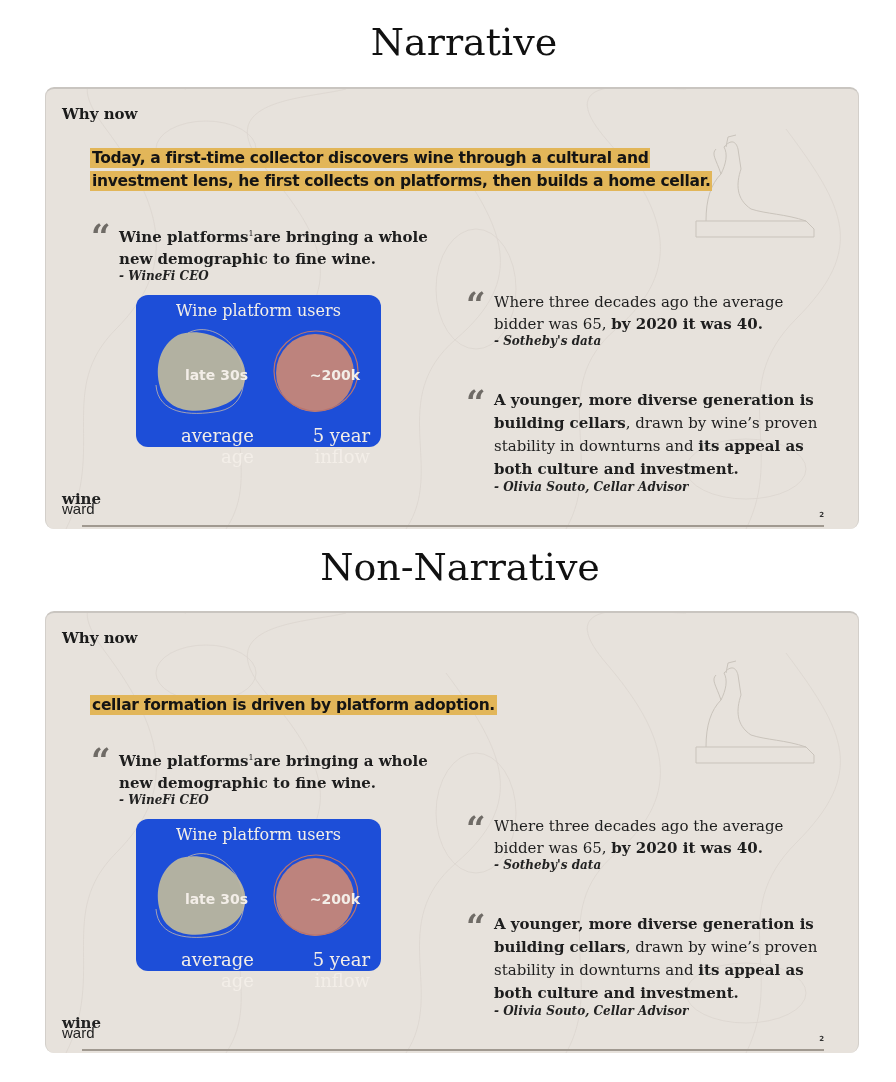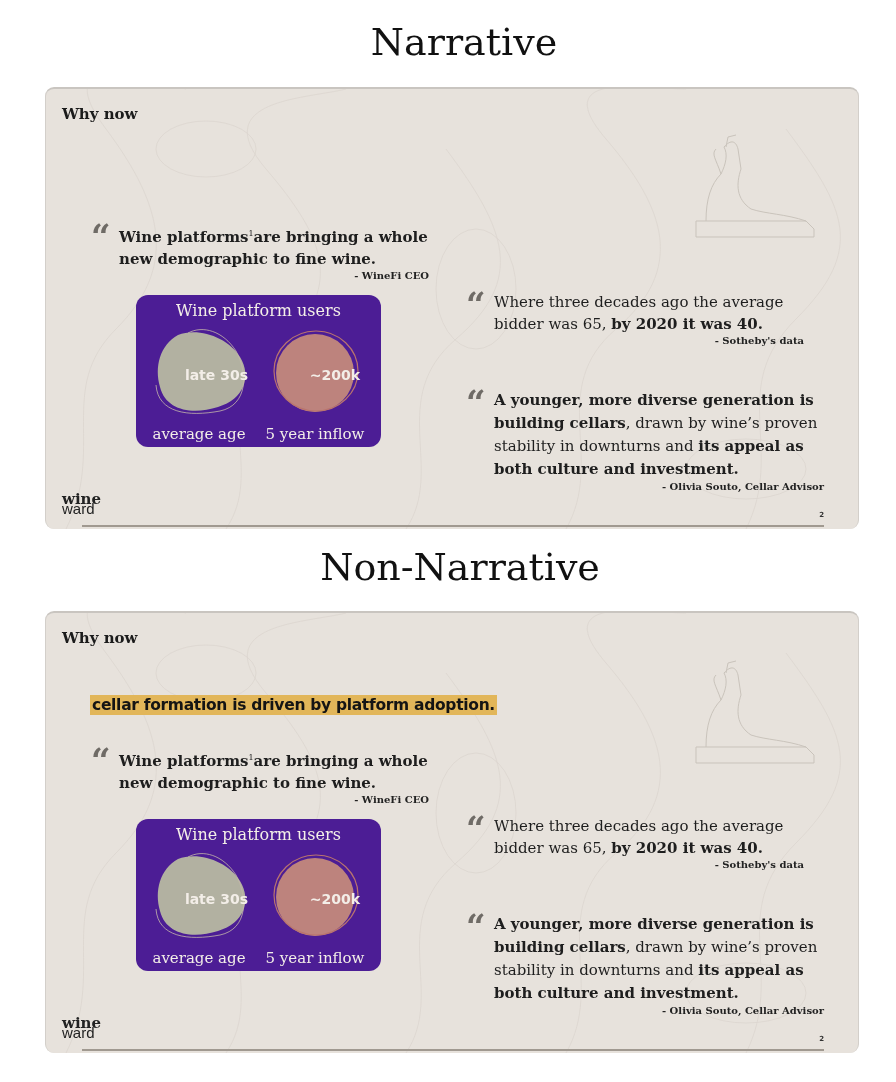--- a/index.html
+++ b/index.html
@@ -7,29 +7,29 @@
     .section-title { position:absolute; left:0; width:896px; text-align:center; font-family:"DejaVu Serif", serif; font-size:38px; color:#111; font-weight:normal; }
     .slide { position:absolute; left:45px; width:812px; height:440px; background:#e7e2dc; border-top:2px solid #c9c5c0; border-left:1px solid #d3cfca; border-right:1px solid #d3cfca; overflow:hidden;border-radius:9px; }
     .slide .contour { position:absolute; left:0; top:0; width:812px; height:440px; }
     .why { position:absolute; left:16px; top:16px; font-family:"DejaVu Serif", serif; font-weight:bold; font-size:15px; color:#1b1b1b; }
     .headline { position:absolute; left:44px; top:58px; font-family:"DejaVu Sans", sans-serif; font-weight:bold; font-size:15.5px; line-height:23px; color:#141414; letter-spacing:-0.3px; }
     .headline span.hl { background:#e2b659; padding:1px 2px; box-decoration-break:clone; -webkit-box-decoration-break:clone; }
     .quote { position:absolute; font-family:"DejaVu Serif", serif; color:#1e1e1e; }
     .qmark { position:absolute; left:-28px; top:-4px; font-family:"DejaVu Serif", serif; font-size:34px; font-weight:bold; color:#6f6b66; line-height:1; }
     .q1 { left:73px; top:134px; width:310px; font-size:15px; font-weight:bold; line-height:22px; }
     .q1 sup { font-size:8px; font-weight:normal; }
-    .attr { display:block; text-align:right; font-weight:bold; font-size:10px; line-height:12px; color:#222; }
+    .attr { display:block; font-style:italic; font-weight:bold; font-size:12px; line-height:12px; color:#222; }
     .q2 { left:448px; top:202px; width:310px; font-size:15px; line-height:22px; }
     .q3 { left:448px; top:300px; width:330px; font-size:15px; line-height:23px; }
     .q2 b, .q3 b { font-weight:bold;text-align:right; }
-    .stats { position:absolute; left:90px; top:206px; width:245px; height:152px; background:#4c1d95; border-radius:12px; }
+    .stats { position:absolute; left:90px; top:206px; width:245px; height:152px; background:#1d4ed8; border-radius:12px; }
     .stats-title { position:absolute; left:0; top:6px; width:245px; text-align:center; font-family:"DejaVu Serif", serif; font-size:16px; color:#f4efe8; }
     .blob { position:absolute; }
     .blob-label { position:absolute; font-family:"DejaVu Sans", sans-serif; font-weight:bold; font-size:14px; color:#f3eee8; text-align:right; }
-    .stat-caption { position:absolute; font-family:"DejaVu Serif", serif; font-size:15px; color:#f3eee8; text-align:center; }
+    .stat-caption { position:absolute; font-family:"DejaVu Serif", serif; font-size:18px; color:#f3eee8; text-align:right; }
     .logo { position:absolute; left:16px; top:406px; font-size:15px; line-height:9px; color:#222; }
     .logo .w1 { font-family:"DejaVu Serif", serif; font-weight:bold; display:block; }
     .logo .w2 { font-family:Liberation Sans, sans-serif; display:block; }
     .pagenum { position:absolute; right:34px; top:422px; font-family:"DejaVu Sans", sans-serif; font-weight:bold; font-size:7px; color:#333; }
     .bottom-rule { position:absolute; left:36px; right:34px; top:436px; height:2px; background:#a09990; }
     .statue { position:absolute; left:620px; top:40px; width:150px; height:110px; }
   </style>
 </head>
 <body>
 
@@ -47,20 +47,24 @@
     <ellipse cx="430" cy="200" rx="40" ry="60"></ellipse>
   </svg>
   <svg class="statue" viewBox="0 0 150 110" fill="none" stroke="#c9c3bb" stroke-width="1">
     <path d="M30 108 L30 92 L140 92 L148 100 L148 108 Z"></path>
     <path d="M40 92 C40 70 45 55 55 45 C60 35 62 25 58 18 M58 18 C65 10 70 12 72 20 L75 40 C70 55 70 70 85 80 C100 85 120 85 140 92"></path>
     <path d="M55 45 C50 30 45 25 50 20 M60 18 L62 8 L70 6"></path>
   </svg>
 
   <div class="why">Why now</div>
 
+  <div class="headline">
+    <span class="hl">Today, a first-time collector discovers wine through a cultural and</span><br>
+    <span class="hl">investment lens, he first collects on platforms, then builds a home cellar.</span>
+  </div>
 
   <div class="quote q1">
     <span class="qmark">“</span>
     <span>Wine platforms</span><sup>1</sup><span>are bringing a whole new demographic to fine wine.</span>
     <span class="attr">- WineFi CEO</span>
   </div>
 
   <div class="stats">
     <div class="stats-title">Wine platform users</div>
     <svg class="blob" style="left:12px;top:32px;" width="110" height="90" viewBox="0 0 110 90">

